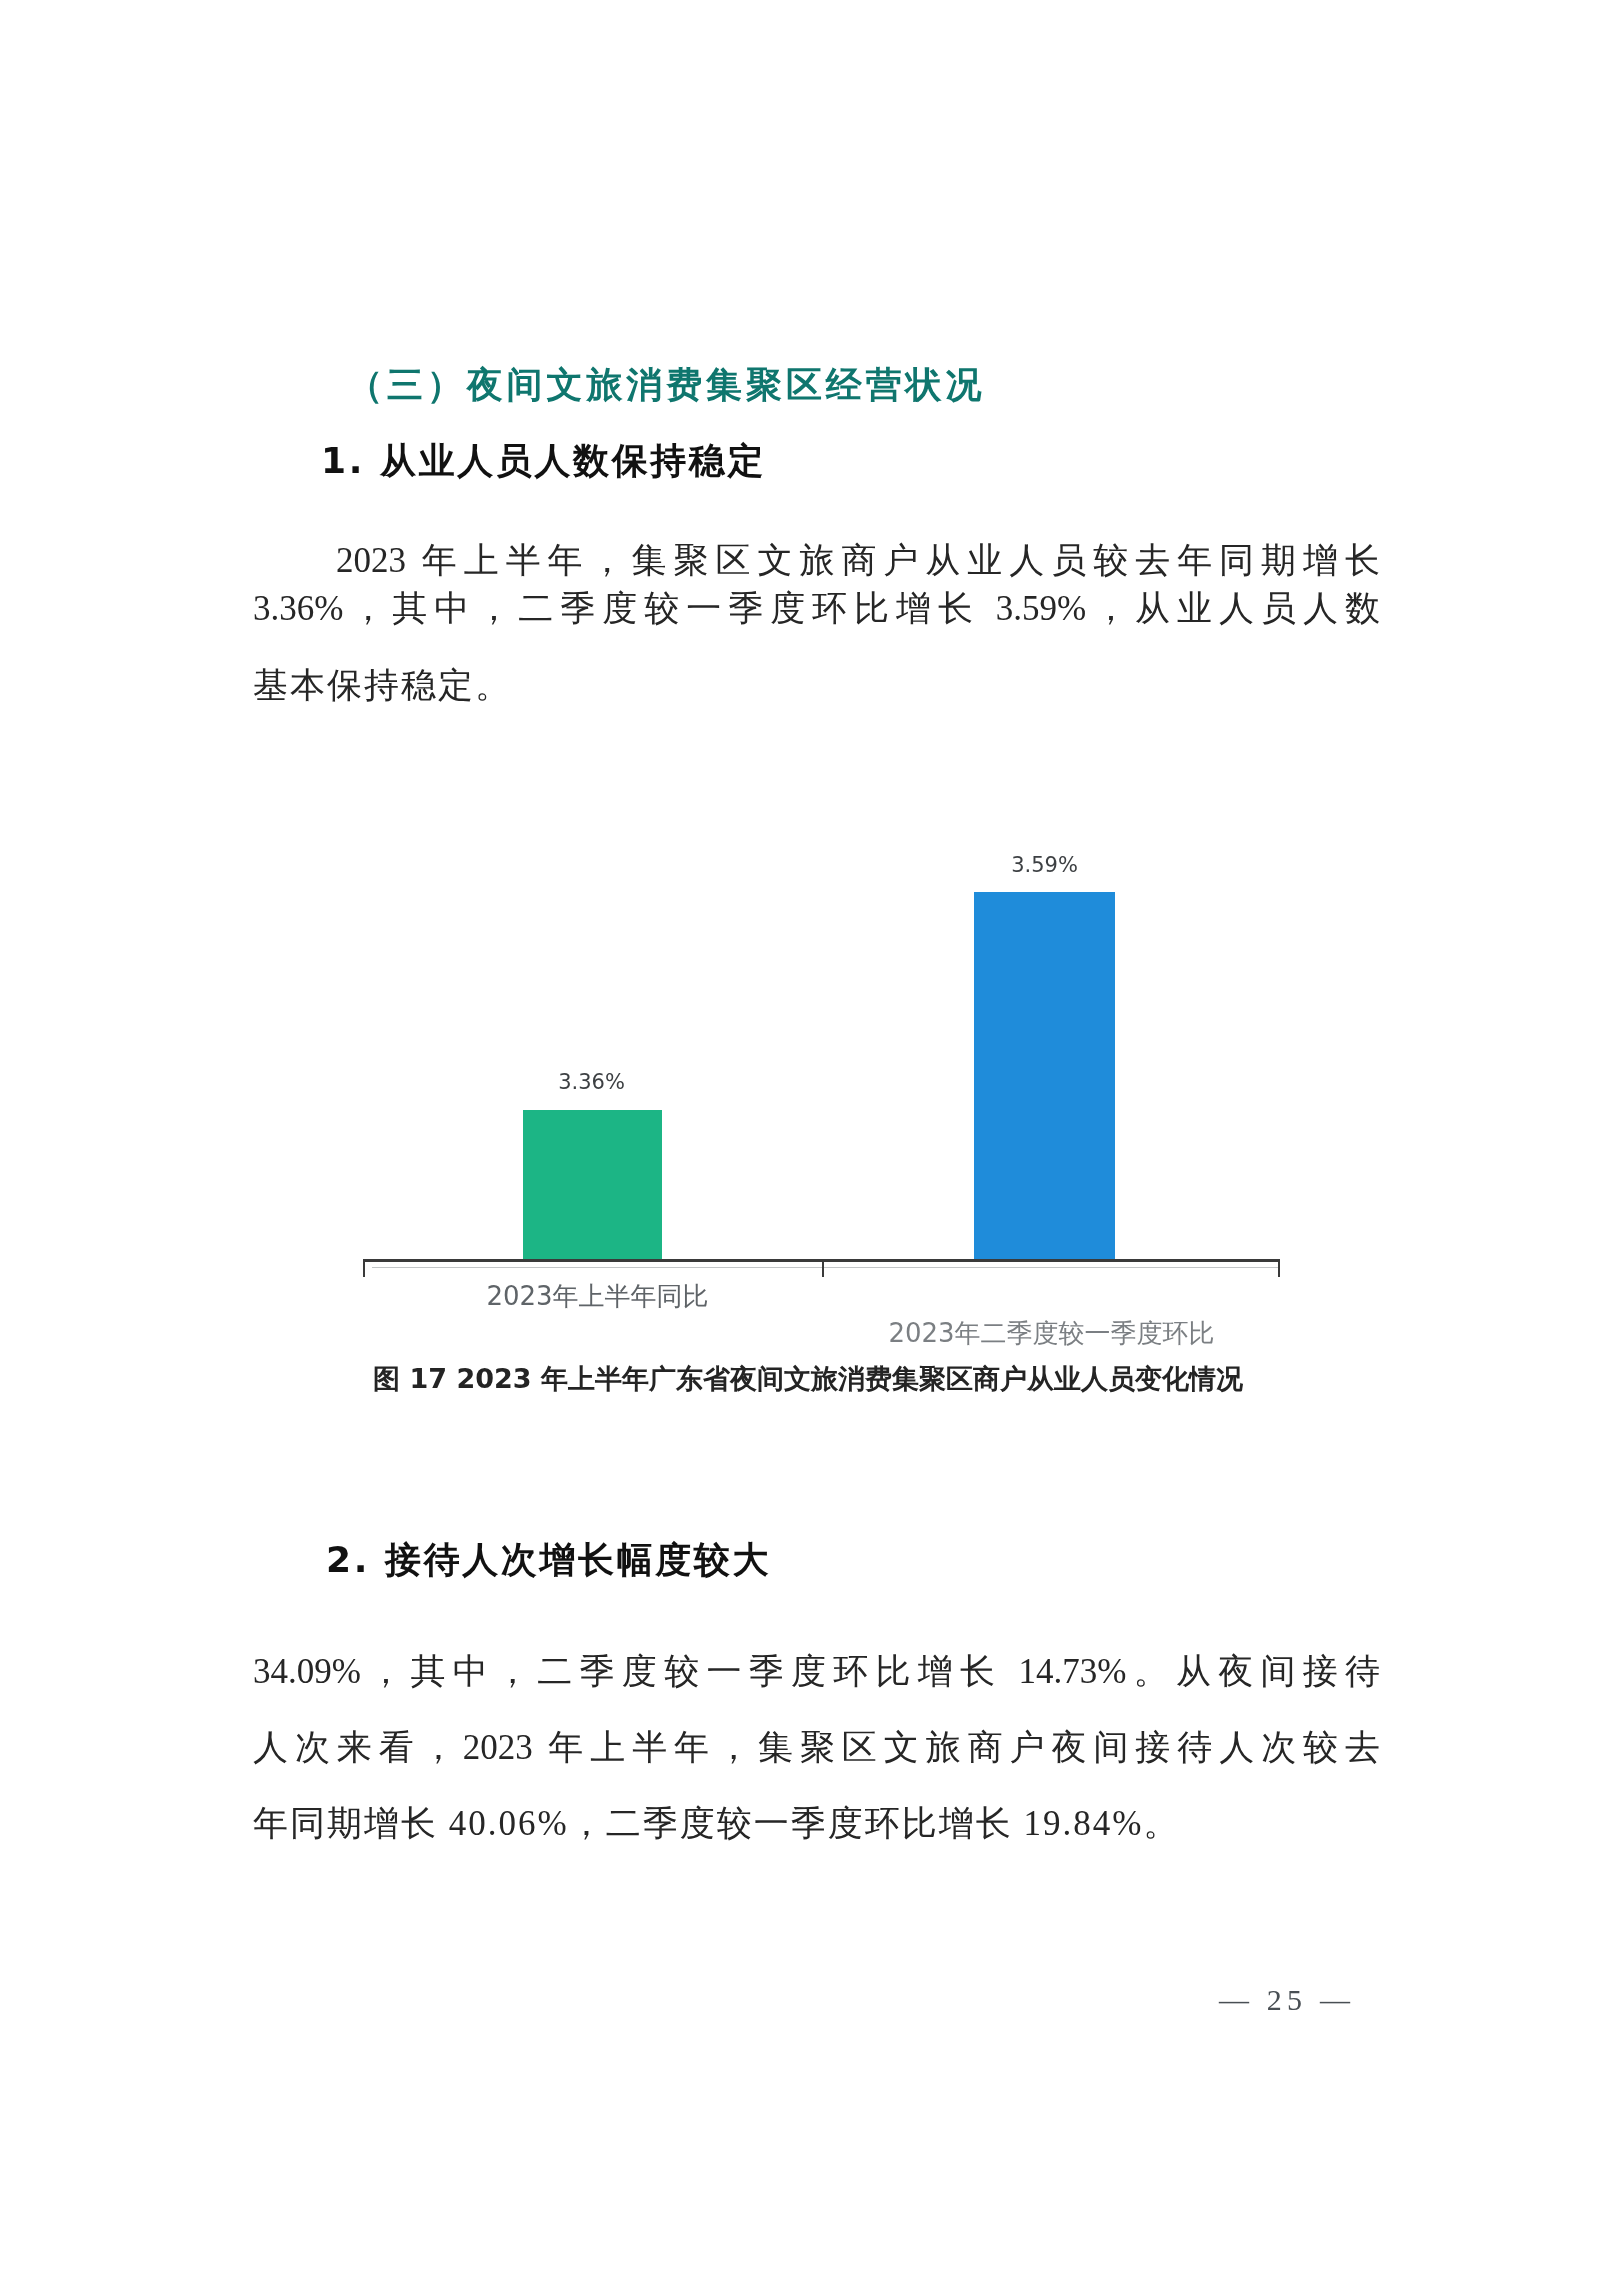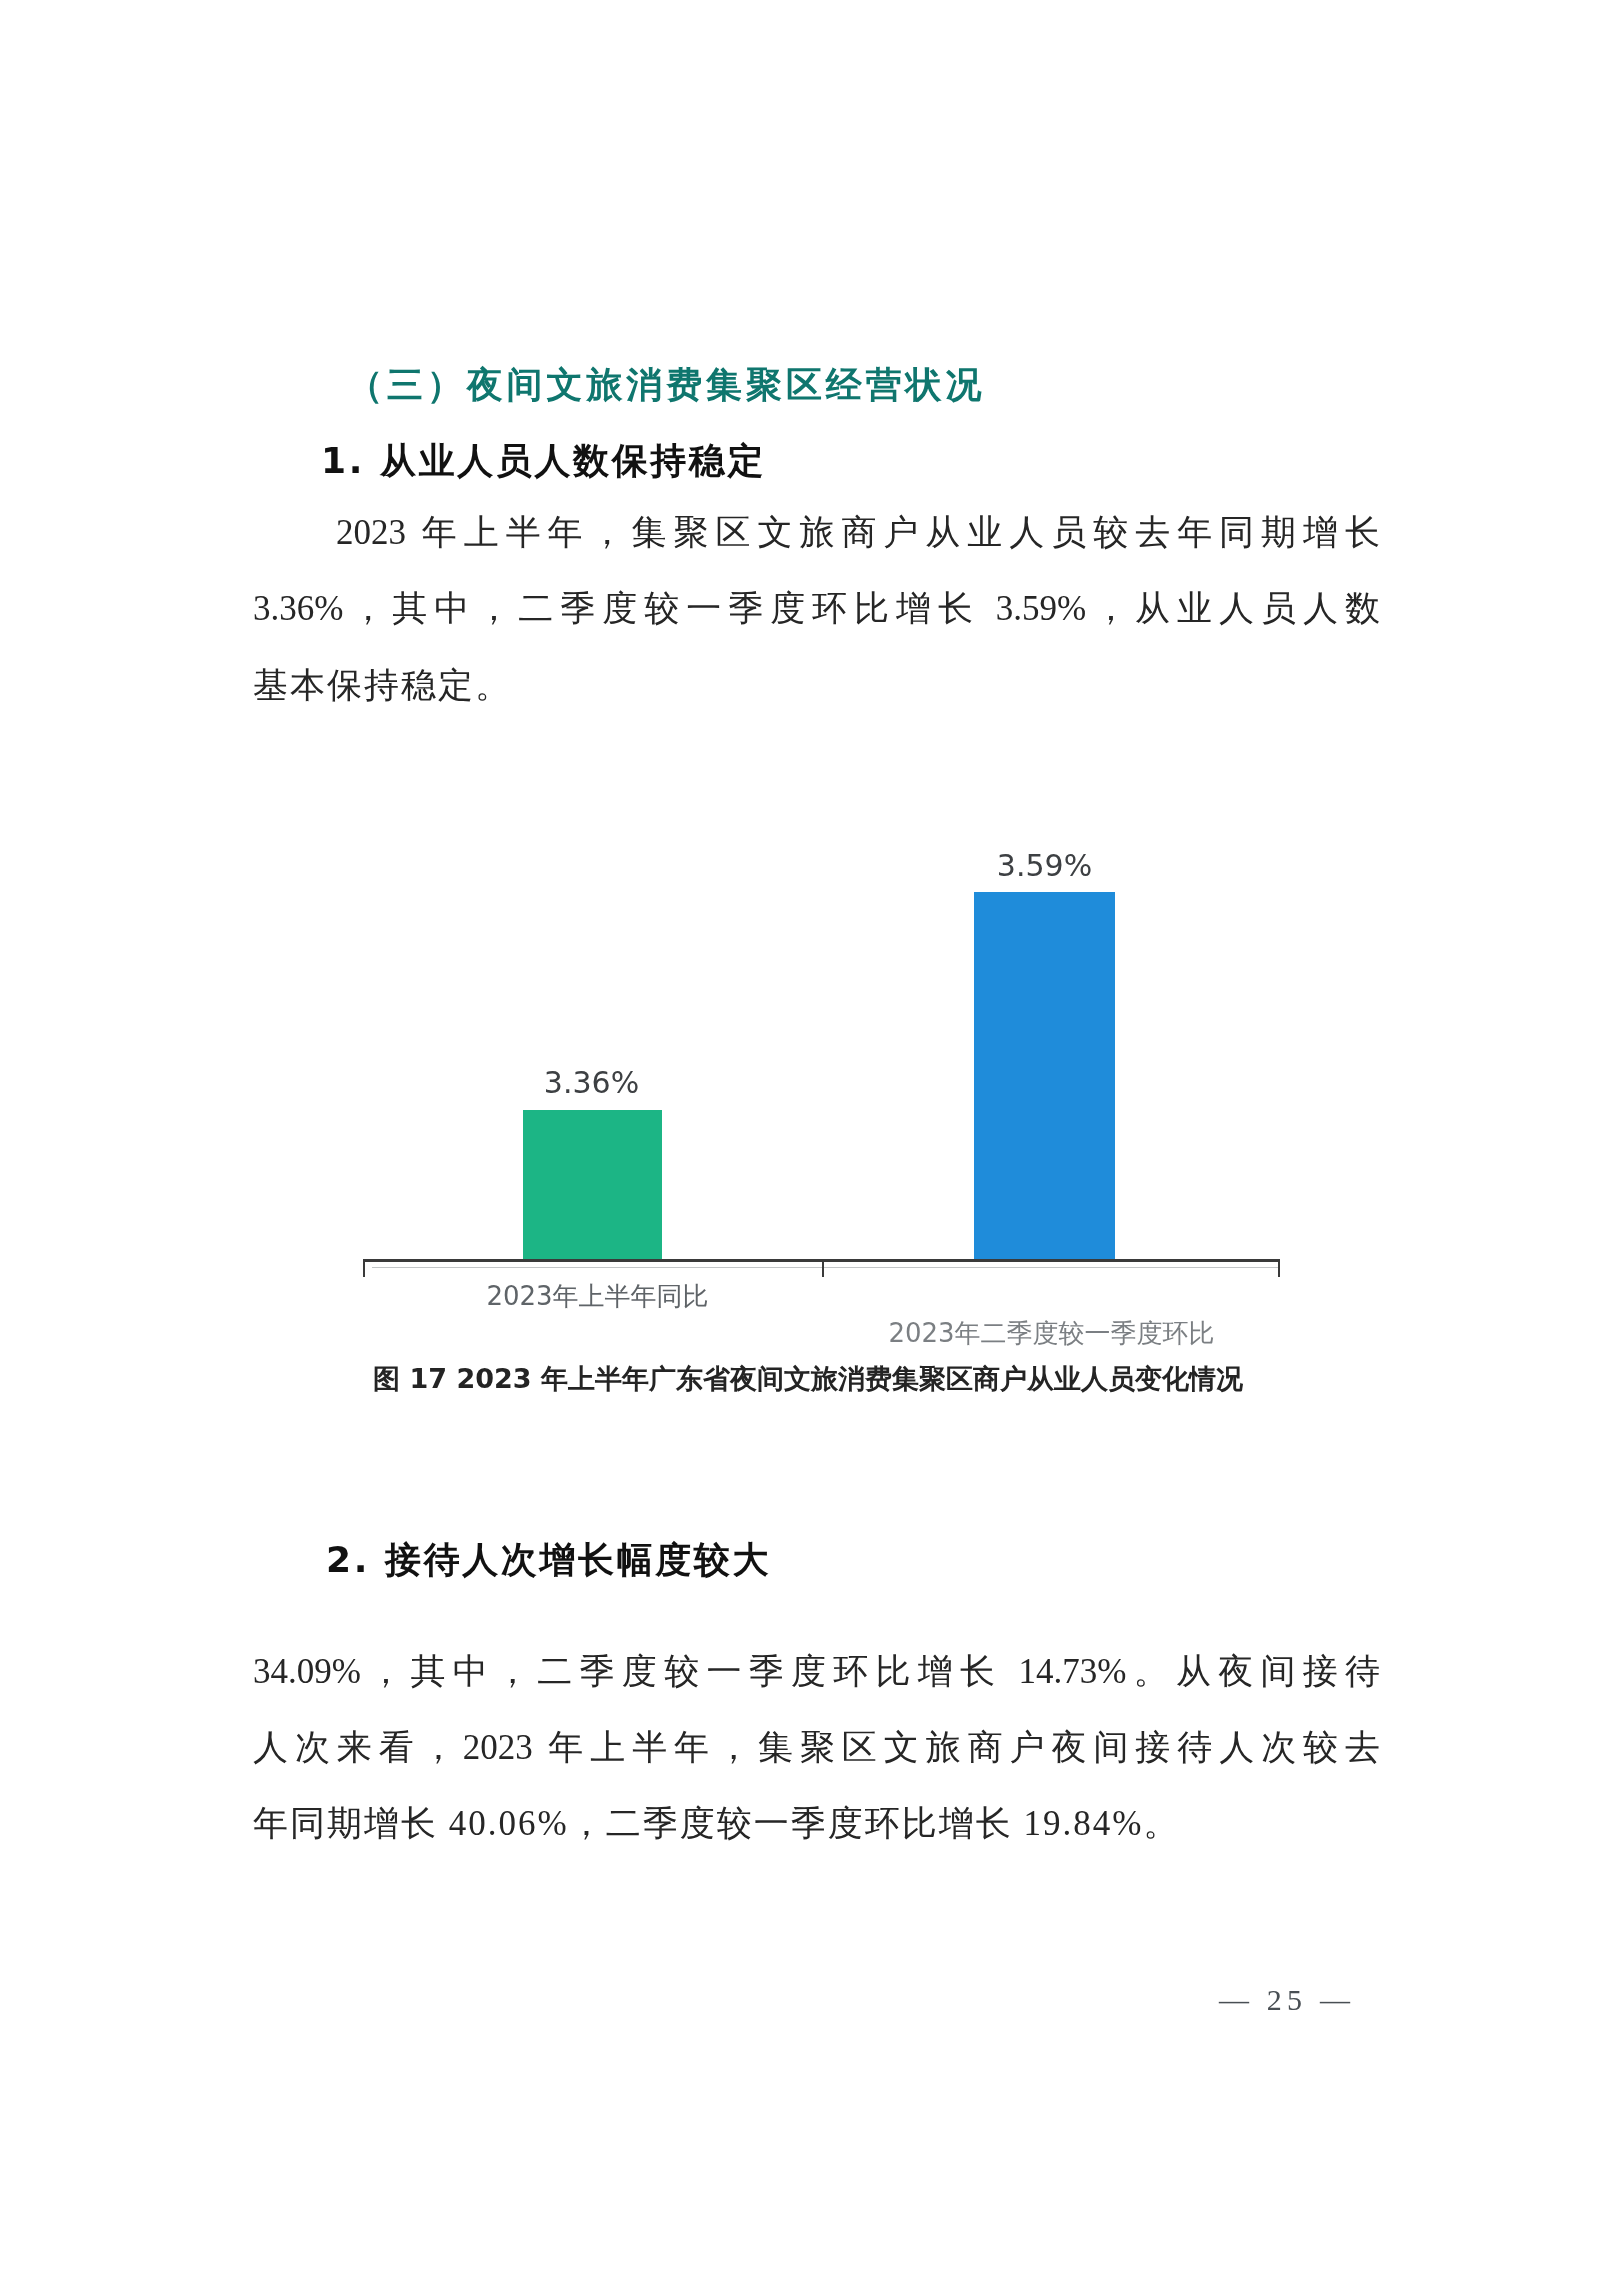--- a/index.html
+++ b/index.html
@@ -42,21 +42,21 @@
     left: 253px;
     width: 1127px;
     font-size: 35px;
     line-height: 42px;
     color: #262626;
     margin: 0;
     white-space: nowrap;
   }
   .just { white-space: normal; text-align: justify; text-align-last: justify; }
   .indent { padding-left: 83px; width: 1044px; }
-  .lp1-0 { top: 512px; }
+  .lp1-0 { top: 540px; }
   .lp1-1 { top: 588px; }
   .lp1-2 { top: 665px; letter-spacing: 2px; }
   .lp2-0 { top: 1574px; }
   .lp2-1 { top: 1651px; }
   .lp2-2 { top: 1727px; }
   .lp2-3 { top: 1803px; letter-spacing: 2px; }
 
   
   .chart {
     position: absolute;
@@ -68,21 +68,21 @@
     left: 0; top: 0;
     width: 917px; height: 426px;
   }
   .bar { position: absolute; bottom: 0; }
   .bar.b0 { left: 160px; width: 139px; }
   .bar.b1 { left: 611px; width: 141px; }
   .val-label {
     position: absolute;
     width: 143px;
     text-align: center;
-    font-size: 30px; line-height: 33px;
+    font-size: 21px; line-height: 33px;
     font-weight: 500;
     color: #3d4043;
     font-family: "DejaVu Sans", "Liberation Sans", sans-serif;
   }
   .val-label.v0 { left: 157px; }
   .val-label.v1 { left: 610px; }
   .axis-line {
     position: absolute;
     left: 0; top: 424px;
     width: 917px; height: 2.6px;

